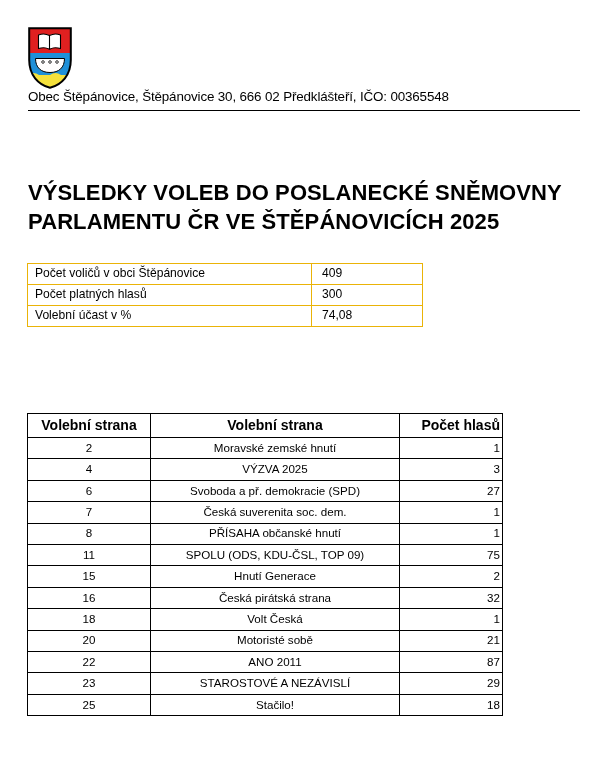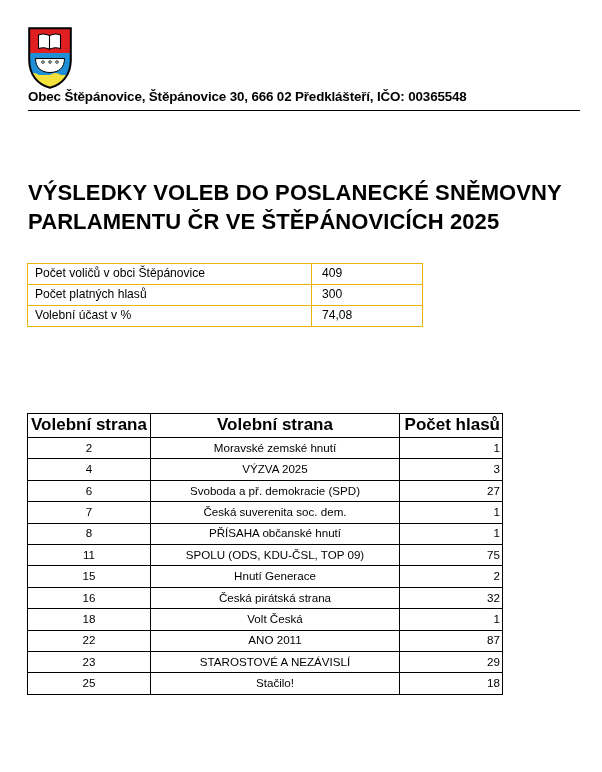--- a/index.html
+++ b/index.html
@@ -38,21 +38,21 @@
     width: 44px;
     height: 62px;
   }
   .crest svg { display: block; }
 
   .org-line {
     position: absolute;
     left: 28px;
     top: 89px;
     font-size: 13.4px;
-    font-weight: bold;
+    font-weight: normal;
     letter-spacing: -0.15px;
     white-space: nowrap;
   }
 
   .header-rule {
     position: absolute;
     left: 28px;
     top: 110px;
     width: 552px;
     height: 0;
@@ -105,21 +105,21 @@
   .results-table th,
   .results-table td {
     border: 1px solid #000000;
     text-align: center;
     vertical-align: middle;
     height: 20.4px;
     line-height: 1.1;
     padding: 0 2px;
   }
   .results-table th {
-    font-size: 17px;
+    font-size: 14px;
     font-weight: bold;
     height: 23px;
   }
   .results-table td {
     font-size: 11.6px;
     font-weight: normal;
   }
   .results-table .col-num  { width: 118px; }
   .results-table .col-name { width: 244px; }
   .results-table .col-vote { width: 98px; text-align: right; }
@@ -232,20 +232,25 @@
         <td class="col-num">16</td>
         <td class="col-name">Česká pirátská strana</td>
         <td class="col-vote">32</td>
       </tr>
       <tr>
         <td class="col-num">18</td>
         <td class="col-name">Volt Česká</td>
         <td class="col-vote">1</td>
       </tr>
       <tr>
+        <td class="col-num">20</td>
+        <td class="col-name">Motoristé sobě</td>
+        <td class="col-vote">21</td>
+      </tr>
+      <tr>
         <td class="col-num">22</td>
         <td class="col-name">ANO 2011</td>
         <td class="col-vote">87</td>
       </tr>
       <tr>
         <td class="col-num">23</td>
         <td class="col-name">STAROSTOVÉ A NEZÁVISLÍ</td>
         <td class="col-vote">29</td>
       </tr>
       <tr>

